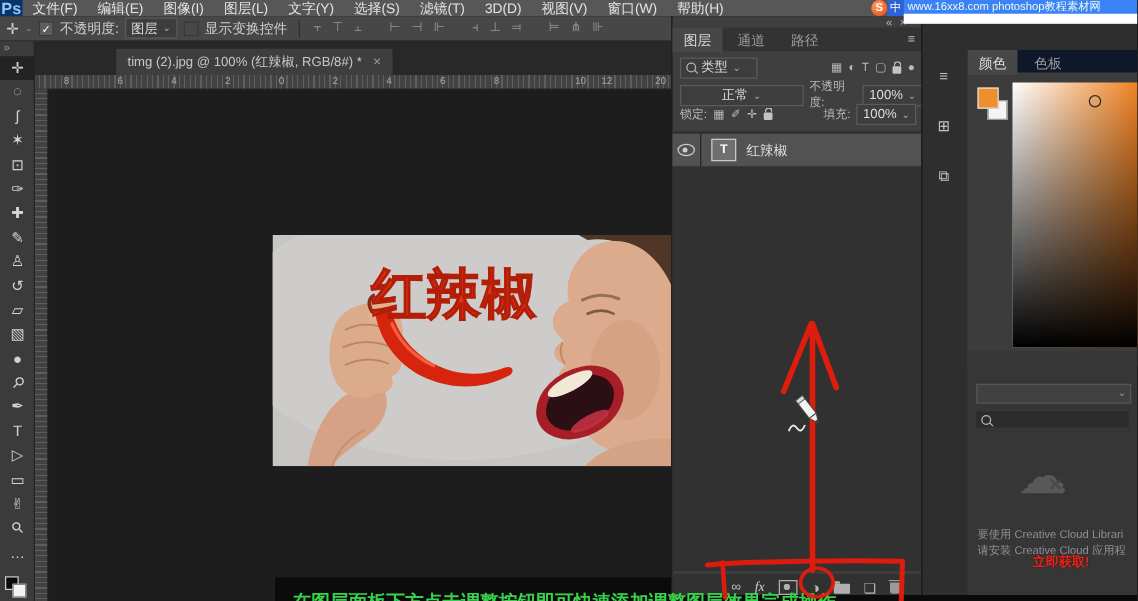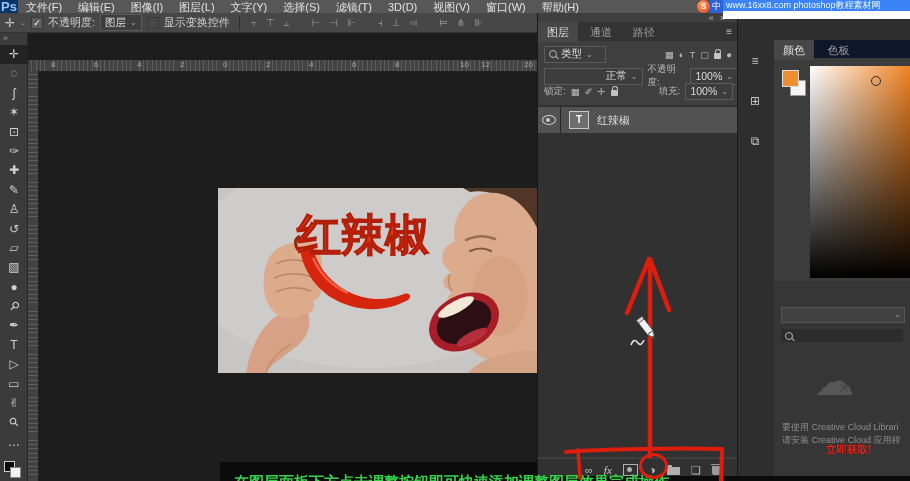--- a/index.html
+++ b/index.html
@@ -134,20 +134,26 @@
     <span class="gap"></span>
     <span class="alic">⫞</span>
     <span class="alic">⊥</span>
     <span class="alic">⫤</span>
     <span class="gap"></span>
     <span class="alic">⊨</span>
     <span class="alic">⋔</span>
     <span class="alic">⊪</span>
   </div>
 
+  <div class="r tabstrip">
+    <div class="doctab">
+      <span>timg (2).jpg @ 100% (红辣椒, RGB/8#) *</span>
+      <span class="x">×</span>
+    </div>
+  </div>
 
   <div class="r toolbar">
     <div class="tbhead">»</div>
     <div class="tool sel">✛</div>
     <div class="tool">◌</div>
     <div class="tool">ʃ</div>
     <div class="tool">✶</div>
     <div class="tool">⊡</div>
     <div class="tool">✑</div>
     <div class="tool">✚</div>
@@ -244,21 +250,21 @@
         </span>
       <span style="flex:1"></span>
       <span class="mini">▦</span>
       <span class="mini">◐</span>
       <span class="mini">T</span>
       <span class="mini">▢</span>
       <span class="lk"></span>
       <span class="mini" style="margin-right:6px">●</span>
     </div>
     <div class="prow" style="top:53px">
-      <span class="combo" style="width:95px;justify-content:flex-end">
+      <span class="combo" style="width:95px;justify-content:center">
           <span>正常</span>
           <span class="car">⌄</span>
         </span>
       <span class="mini">不透明度:</span>
       <span class="combo">
           <span>100%</span>
           <span class="car">⌄</span>
         </span>
     </div>
     <div class="prow" style="top:68px">

